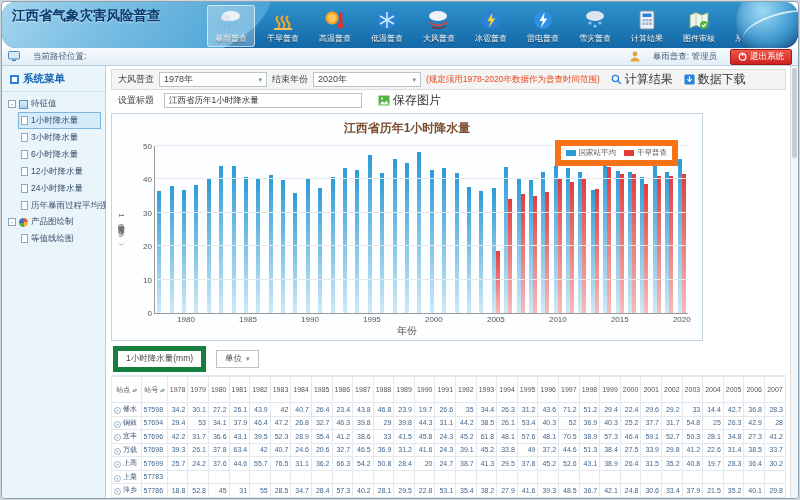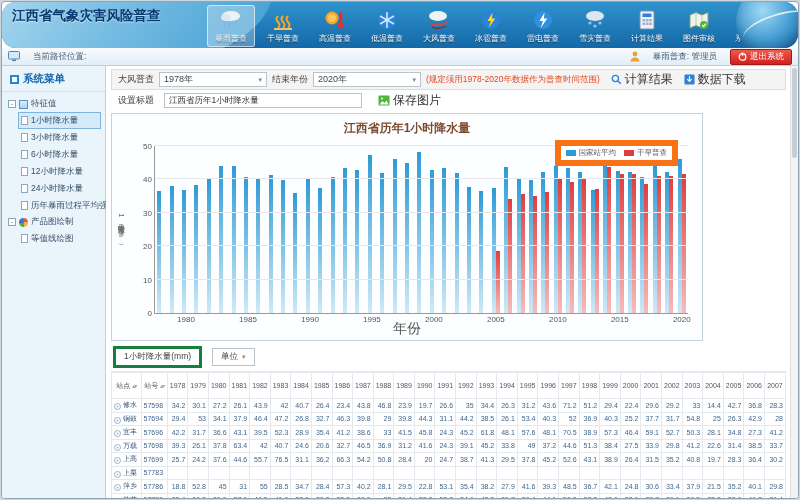--- a/index.html
+++ b/index.html
@@ -91,26 +91,26 @@
   .y-axis-label { position:absolute; left:-2px; top:50%; transform:translateY(-50%);
     writing-mode:vertical-rl; font-size:7px; color:#666; letter-spacing:1px; }
   .plot { position:absolute; left:36px; right:4px; top:8px; bottom:0;
     border-left:1px solid #999; border-bottom:1px solid #999; display:flex; align-items:flex-end; }
   .gridline { position:absolute; left:0; right:0; height:1px; background:#e6eaee; }
   .ytick { position:absolute; right:calc(100% + 3px); transform:translateY(50%); font-size:8px; color:#555; }
   .bar-group { flex:1; display:flex; align-items:flex-end; justify-content:center; height:100%; }
   .bar { width:4px; }
   .xtick { position:absolute; top:calc(100% + 2px); transform:translateX(-50%); font-size:8px; color:#555; }
   .x-axis-label { position:absolute; left:0; right:0; bottom:2px; text-align:center;
-    font-size:14px; color:#555; }
+    font-size:10px; color:#555; }
 
   
   .table-panel { position:relative; margin-top:4px; height:172px; overflow:hidden; }
   .table-controls { display:flex; align-items:center; gap:10px; margin:1px 0 3px 2px; }
-  .metric-box { border:3px solid #15803d; background:#fff; font-size:8.5px; color:#444;
+  .metric-box { border:5px solid #15803d; background:#fff; font-size:8.5px; color:#444;
     padding:2px 8px; cursor:default; }
   .unit-box { display:flex; align-items:center; gap:4px; border:1px solid #b8c4cc; background:#fff;
     font-size:8.5px; color:#444; padding:2px 8px; cursor:pointer; }
   .unit-box .caret { font-size:7px; color:#888; }
   .table-clip { overflow:hidden; height:136px; border-top:1px solid #e2e8ee; }
   table.data { border-collapse:collapse; table-layout:fixed; font-size:7px; color:#41668c; }
   table.data th, table.data td { border:1px solid #e4e9ef; padding:1px 2px; height:13.5px;
     white-space:nowrap; overflow:hidden; background:#fff; }
   table.data th { color:#555; font-weight:normal; text-align:center; height:26px; cursor:pointer; }
   table.data th.station-h { width:50px; }

